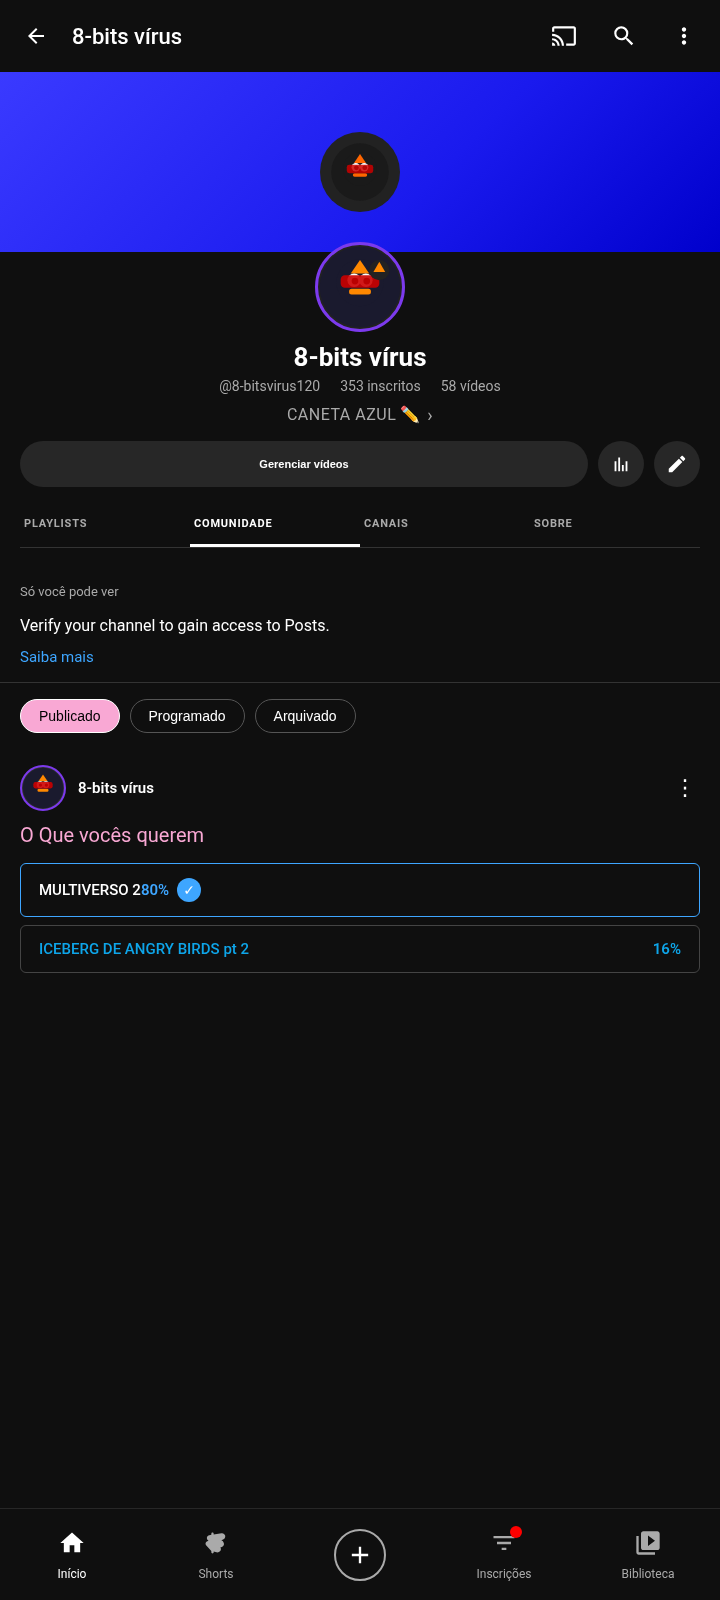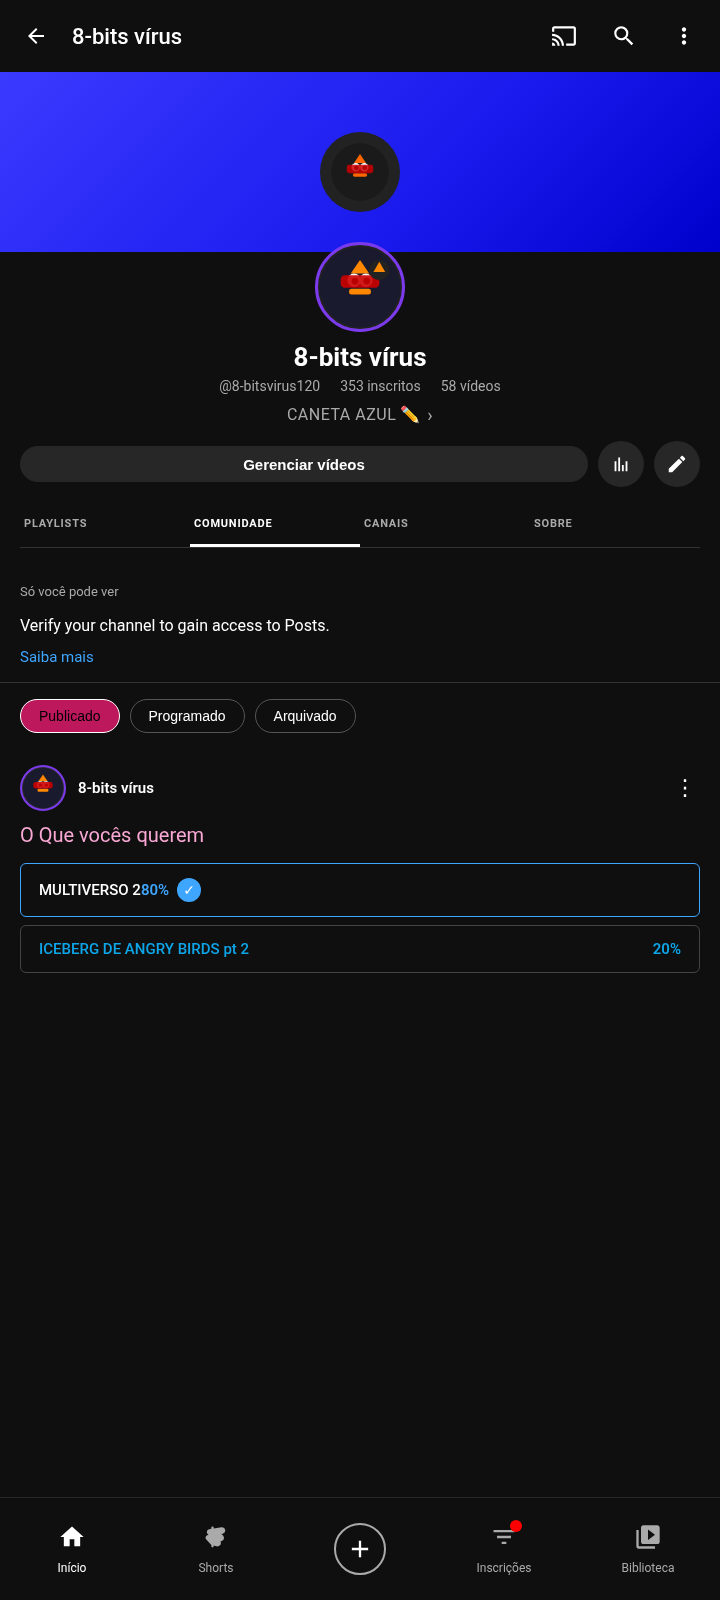--- a/index.html
+++ b/index.html
@@ -121,22 +121,22 @@
       gap: 10px;
       align-items: center;
       margin-bottom: 8px;
     }
     .btn-manage {
       flex: 1;
       background: #272727;
       color: #fff;
       border: none;
       border-radius: 24px;
-      height: 36px;
-      font-size: 15px;
+      height: 46px;
+      font-size: 11px;
       font-weight: 600;
       cursor: pointer;
     }
     .btn-icon-round {
       width: 46px;
       height: 46px;
       border-radius: 50%;
       background: #272727;
       border: none;
       color: #fff;
@@ -201,21 +201,21 @@
     .pill {
       border-radius: 24px;
       padding: 8px 18px;
       font-size: 14px;
       cursor: pointer;
       border: 1px solid #555;
       background: transparent;
       color: #fff;
     }
     .pill.active {
-      background: #be185d;
+      background: #f9a8d4;
       color: #000;
       border-color: #fff;
     }
 
     
     .post-card {
       padding: 16px 20px 0;
     }
     .post-header {
       display: flex;
@@ -310,21 +310,21 @@
       font-size: 15px;
       color: #0ea5e9;
     }
 
     
     .bottom-nav {
       position: fixed;
       bottom: 0;
       left: 0;
       width: 720px;
-      height: 103px;
+      height: 92px;
       background: #0f0f0f;
       border-top: 1px solid #272727;
       display: flex;
       align-items: center;
       justify-content: space-around;
     }
     .nav-item {
       display: flex;
       flex-direction: column;
       align-items: center;
@@ -504,21 +504,21 @@
     <span class="poll-option-label">MULTIVERSO 2</span>
     <div class="poll-option-right">
       <span class="poll-pct green">80%</span>
       <div class="check-icon">✓</div>
     </div>
   </div>
 
   <div class="poll-option-2">
     <span class="poll-option-label">ICEBERG DE ANGRY BIRDS pt 2</span>
     <div class="poll-option-right">
-      <span class="poll-pct">20%</span>
+      <span class="poll-pct">16%</span>
     </div>
   </div>
 </div>
 
 <div class="spacer"></div>
 
 <nav class="bottom-nav">
   <div class="nav-item">
     <div class="nav-icon active">
       <svg width="28" height="28" viewBox="0 0 24 24" fill="white">

